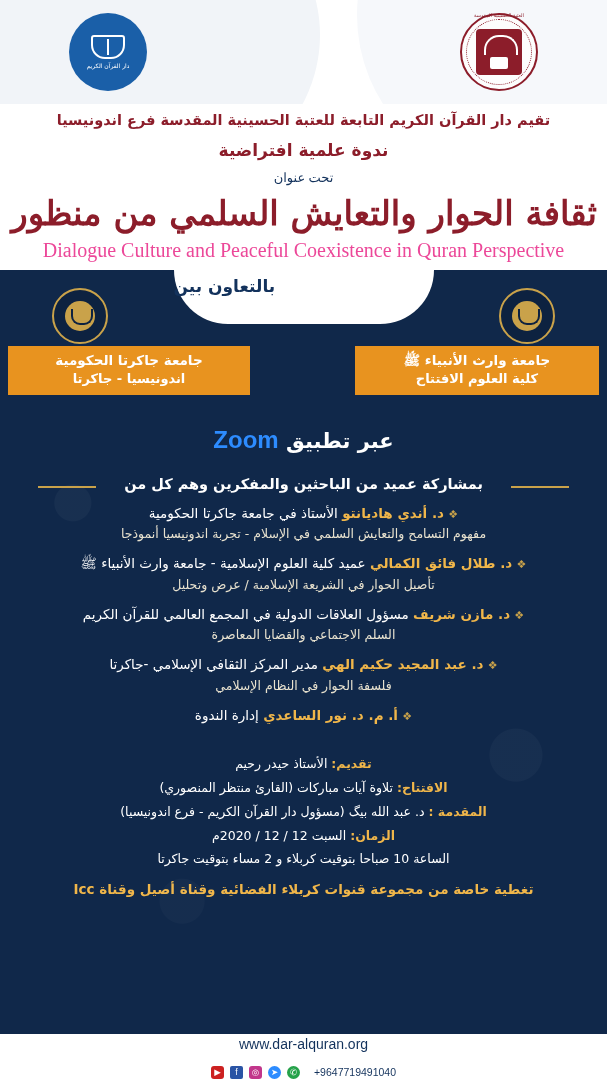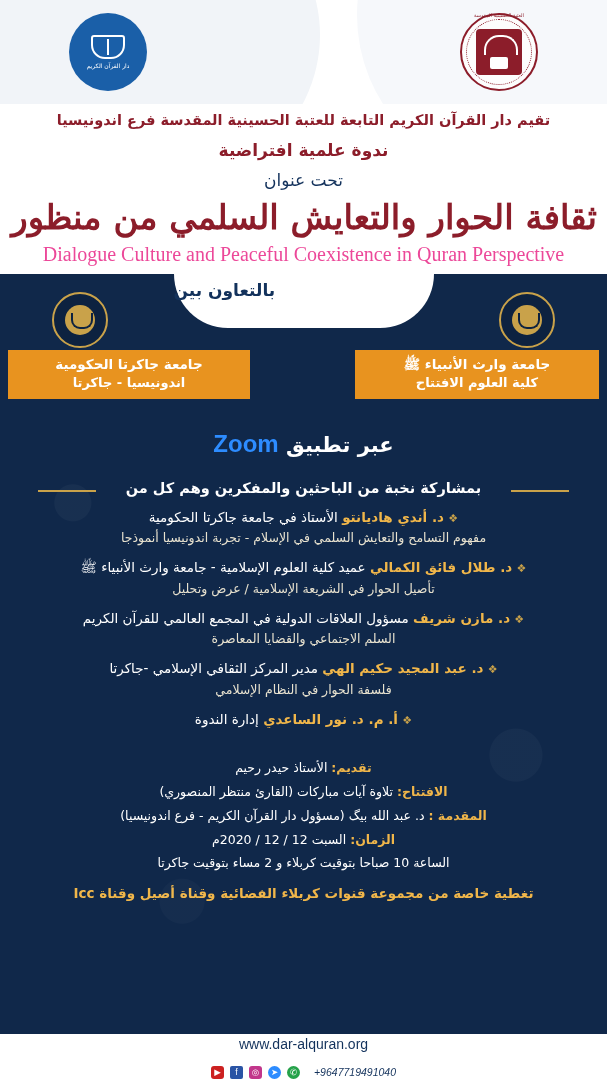--- a/index.html
+++ b/index.html
@@ -135,22 +135,23 @@
     text-align: center;
   }
   .h-line2 {
     color: #8c1d2a;
     font-size: 17px;
     font-weight: bold;
     margin-top: 12px;
   }
   .h-line3 {
     color: #13325c;
-    font-size: 17px;
+    font-size: 13px;
     margin-top: 10px;
+    font-family: Liberation Serif, serif;
   }
   .h-title-ar {
     margin-top: 6px;
     font-size: 34px;
     font-weight: bold;
     color: #8c1d2a;
     font-family: "DejaVu Serif", serif;
     line-height: 1.25;
     letter-spacing: -1px;
     white-space: nowrap;
@@ -331,21 +332,21 @@
     font-size: 8.5px;
     line-height: 13px;
     text-align: center;
     display: inline-block;
   }
   .social .ic.wa { background: #25a24a; border-radius: 50%; }
   .social .ic.tg { background: #2d8cff; border-radius: 50%; }
   .social .ic.ig { background: #c2368b; border-radius: 3px; }
   .social .ic.fb { background: #2a54a5; border-radius: 2px; }
   .social .ic.yt { background: #cc2020; border-radius: 3px; }
-  .social .phone { margin-left: 8px; font-style: italic; }
+  .social .phone { margin-left: 8px; }
 
   
   .pattern {
     position: absolute;
     left: 0; right: 0;
     top: 370px; bottom: 46px;
     background-image:
       radial-gradient(circle at 12% 20%, rgba(255,255,255,.035) 0 18px, transparent 19px),
       radial-gradient(circle at 85% 58%, rgba(255,255,255,.03) 0 26px, transparent 27px),
       radial-gradient(circle at 30% 80%, rgba(255,255,255,.025) 0 22px, transparent 23px);
@@ -404,21 +405,21 @@
     <span>جامعة جاكرتا الحكومية</span>
     <span class="sub">اندونيسيا - جاكرتا</span>
   </div>
 </div>
 
 <div class="zoom-row">
   <span>عبر تطبيق</span>
   <span class="zoomword">Zoom</span>
 </div>
 
-<div class="participation">بمشاركة نخبة من الباحثين والمفكرين وهم كل من</div>
+<div class="participation">بمشاركة عميد من الباحثين والمفكرين وهم كل من</div>
 
 <div class="speakers">
 
   <div class="sp">
     <div class="sp-main">
       <span class="star">❖</span>
       <span class="nm">د. أندي هادیانتو</span>
       <span>الأستاذ في جامعة جاكرتا الحكومية</span>
     </div>
     <div class="sp-sub">مفهوم التسامح والتعايش السلمي في الإسلام - تجربة اندونيسيا أنموذجا</div>

